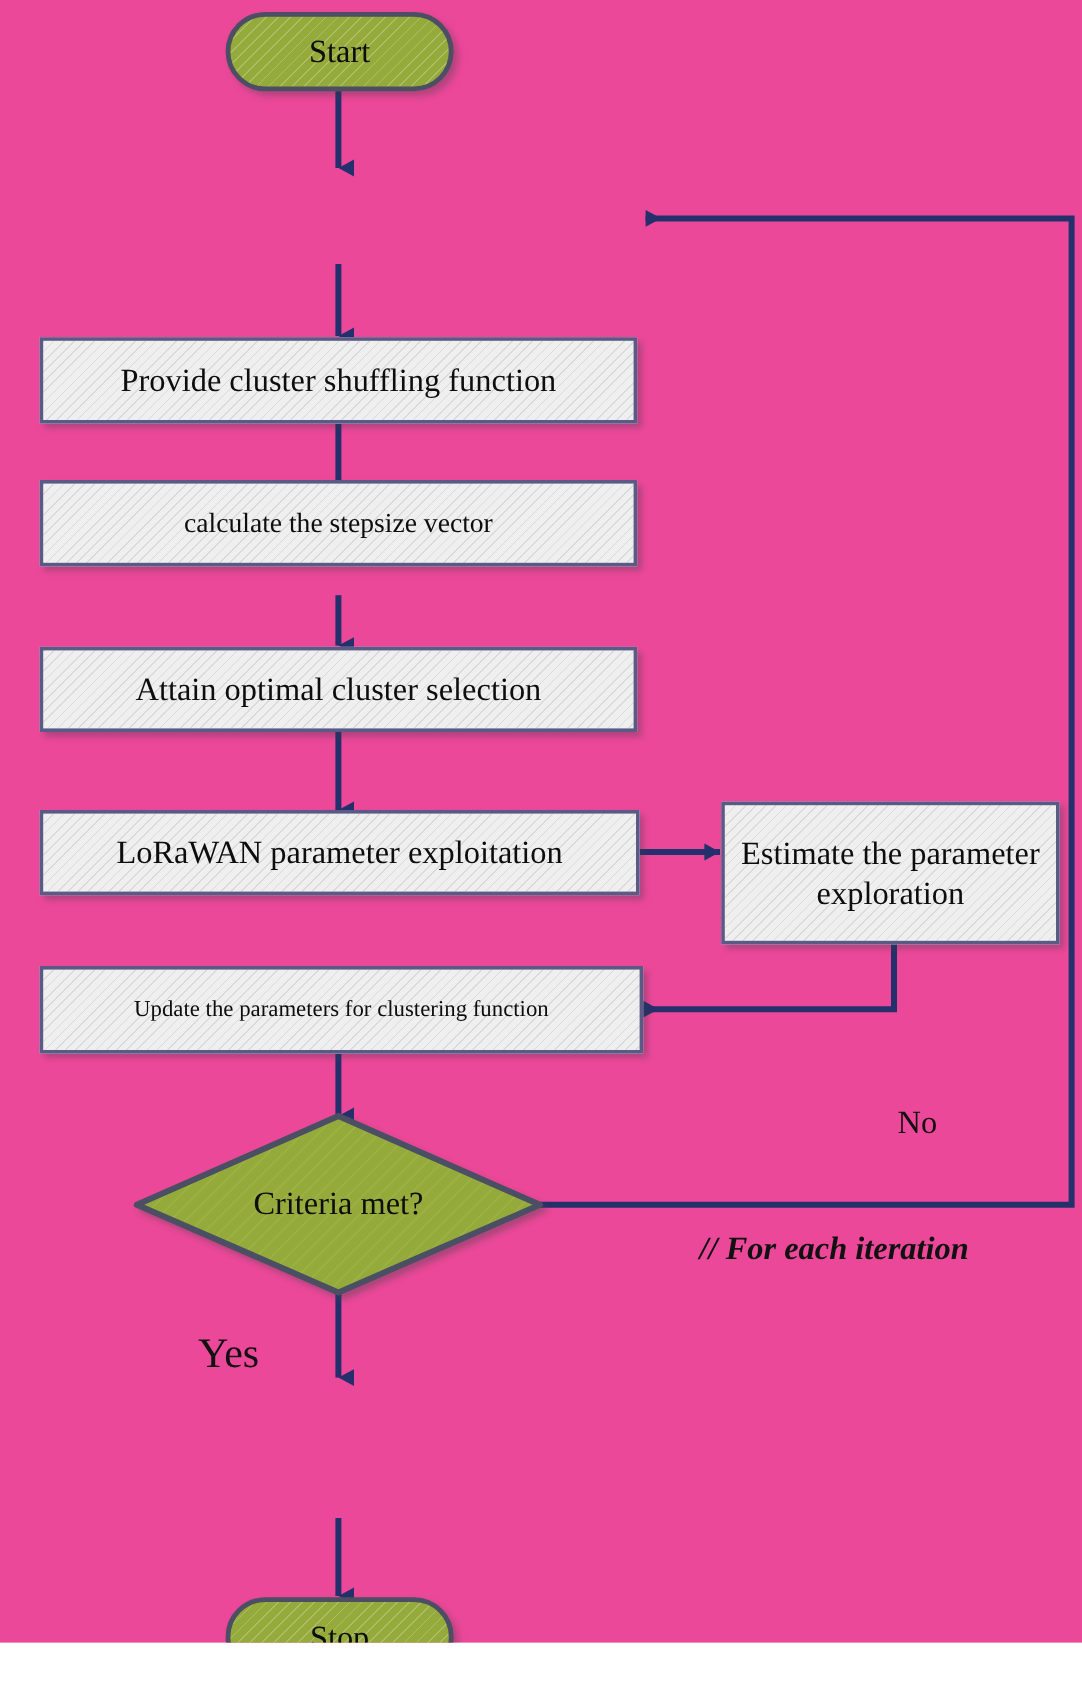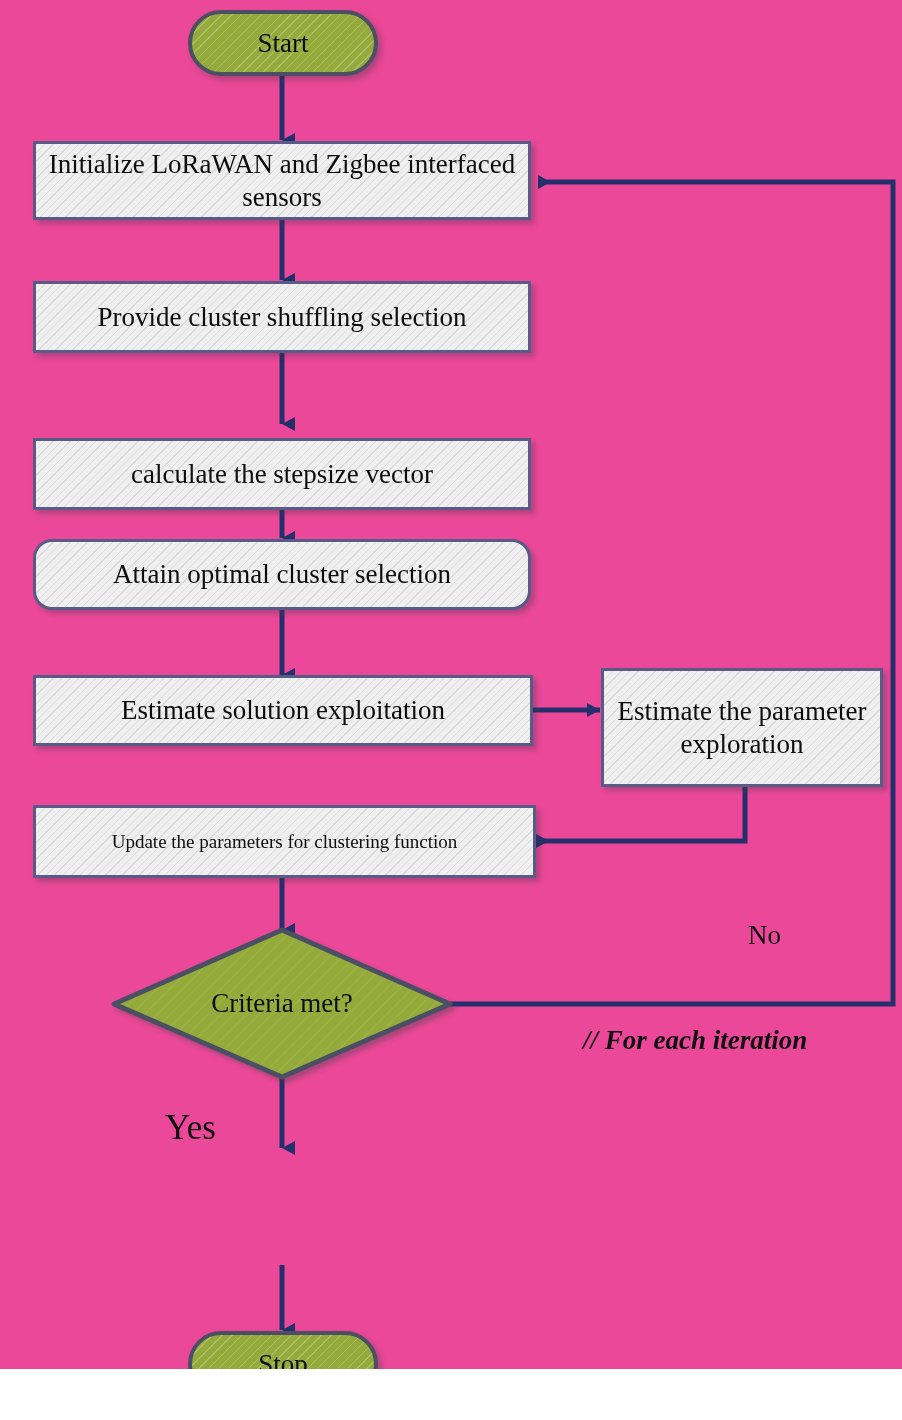--- a/index.html
+++ b/index.html
@@ -137,38 +137,35 @@
       <line x1="282" y1="1265" x2="282" y2="1330" marker-end="url(#arrowDown)"></line>
     </g>
 
     <polygon points="282,930 450,1004 282,1077 114,1004" fill="url(#greenHatch)" stroke="#4c4f63" stroke-width="5" stroke-linejoin="round" filter="url(#dropShade)"></polygon>
   </svg>
 
   <div class="node terminator" style="left:188px; top:10px; width:190px; height:66px; font-size:27px;">
     <span class="txt">Start</span>
   </div>
 
-  <div class="node process" style="left:33px; top:141px; width:498px; height:79px; font-size:27px;">
-    <span class="txt">Initialize LoRaWAN and Zigbee interfaced sensors</span>
+
+  <div class="node process" style="left:33px; top:281px; width:498px; height:72px; font-size:27px;">
+    <span class="txt">Provide cluster shuffling function</span>
   </div>
 
-  <div class="node process" style="left:33px; top:281px; width:498px; height:72px; font-size:27px;">
-    <span class="txt">Provide cluster shuffling selection</span>
-  </div>
-
-  <div class="node process" style="left:33px; top:438px; width:498px; height:72px; font-size:27px;">
+  <div class="node process" style="left:33px; top:400px; width:498px; height:72px; font-size:23px;">
     <span class="txt">calculate the stepsize vector</span>
   </div>
 
-  <div class="node process" style="left:33px; top:539px; width:498px; height:71px; font-size:27px;border-radius:19px;">
+  <div class="node process" style="left:33px; top:539px; width:498px; height:71px; font-size:27px;">
     <span class="txt">Attain optimal cluster selection</span>
   </div>
 
   <div class="node process" style="left:33px; top:675px; width:500px; height:71px; font-size:27px;">
-    <span class="txt">Estimate solution exploitation</span>
+    <span class="txt">LoRaWAN parameter exploitation</span>
   </div>
 
   <div class="node process" style="left:601px; top:668px; width:282px; height:119px; font-size:27px;">
     <span class="txt">Estimate the parameter exploration</span>
   </div>
 
   <div class="node process" style="left:33px; top:805px; width:503px; height:73px; font-size:19px;">
     <span class="txt">Update the parameters for clustering function</span>
   </div>
 

